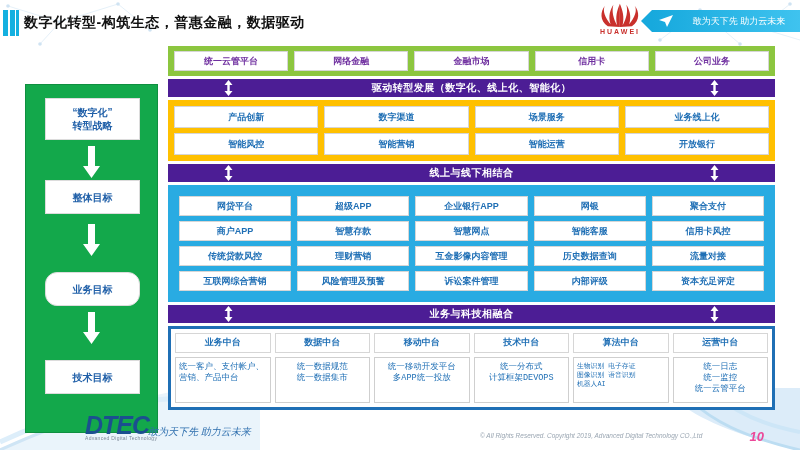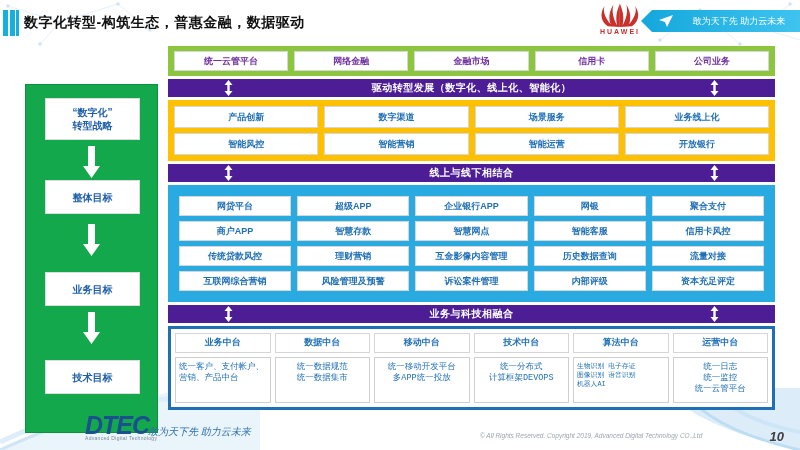--- a/index.html
+++ b/index.html
@@ -71,21 +71,21 @@
   .plat-cell.center{text-align:center;}
   .plat-cell.tiny{font-size:6.8px;line-height:9px;}
 
   
   .footer{position:absolute;left:0;bottom:0;width:800px;height:44px;}
   .dtec{position:absolute;left:85px;bottom:8px;width:105px;}
   .dtec-word{font-size:25px;font-weight:bold;font-style:italic;color:#1b4f8f;letter-spacing:-1px;line-height:19px;}
   .dtec-sub{font-size:5px;color:#7d8a99;letter-spacing:.3px;line-height:7px;}
   .dtec-tag{position:absolute;left:148px;bottom:11px;font-size:10px;font-style:italic;color:#2f6fae;white-space:nowrap;}
   .copyright{position:absolute;left:480px;bottom:11px;font-size:6.5px;font-style:italic;color:#9aa6b2;white-space:nowrap;}
-  .pagenum{position:absolute;right:16px;bottom:6px;font-size:13px;font-weight:bold;font-style:italic;color:#404040;}
+  .pagenum{position:absolute;right:36px;bottom:6px;font-size:13px;font-weight:bold;font-style:italic;color:#ec4899;}
 </style>
 </head>
 <body>
 
 <div id="slide">
 
   <svg class="bg-net" viewBox="0 0 800 46">
     <g stroke="#bcd9ee" stroke-width="0.7" fill="none">
       <path d="M8 6 L60 22 L40 44 M60 22 L118 4 M118 4 L150 30 M660 40 L700 10 L760 28 L790 4 M700 10 L740 44 M760 28 L800 40"></path>
     </g>
@@ -145,21 +145,21 @@
       <path d="M5 0 H12 V20 H17 L8.5 32 L0 20 H5 Z" fill="#ffffff"></path>
     </svg>
 
     <div class="lc-box" style="top:96px;height:32px;">
       <span>整体目标</span>
     </div>
     <svg class="lc-arrow" style="top:140px;height:32px;" viewBox="0 0 17 32">
       <path d="M5 0 H12 V20 H17 L8.5 32 L0 20 H5 Z" fill="#ffffff"></path>
     </svg>
 
-    <div class="lc-box" style="top:188px;height:32px;">
+    <div class="lc-box" style="top:188px;height:32px;border-radius:12px;">
       <span>业务目标</span>
     </div>
     <svg class="lc-arrow" style="top:228px;height:32px;" viewBox="0 0 17 32">
       <path d="M5 0 H12 V20 H17 L8.5 32 L0 20 H5 Z" fill="#ffffff"></path>
     </svg>
 
     <div class="lc-box" style="top:276px;height:32px;">
       <span>技术目标</span>
     </div>
   </div>

